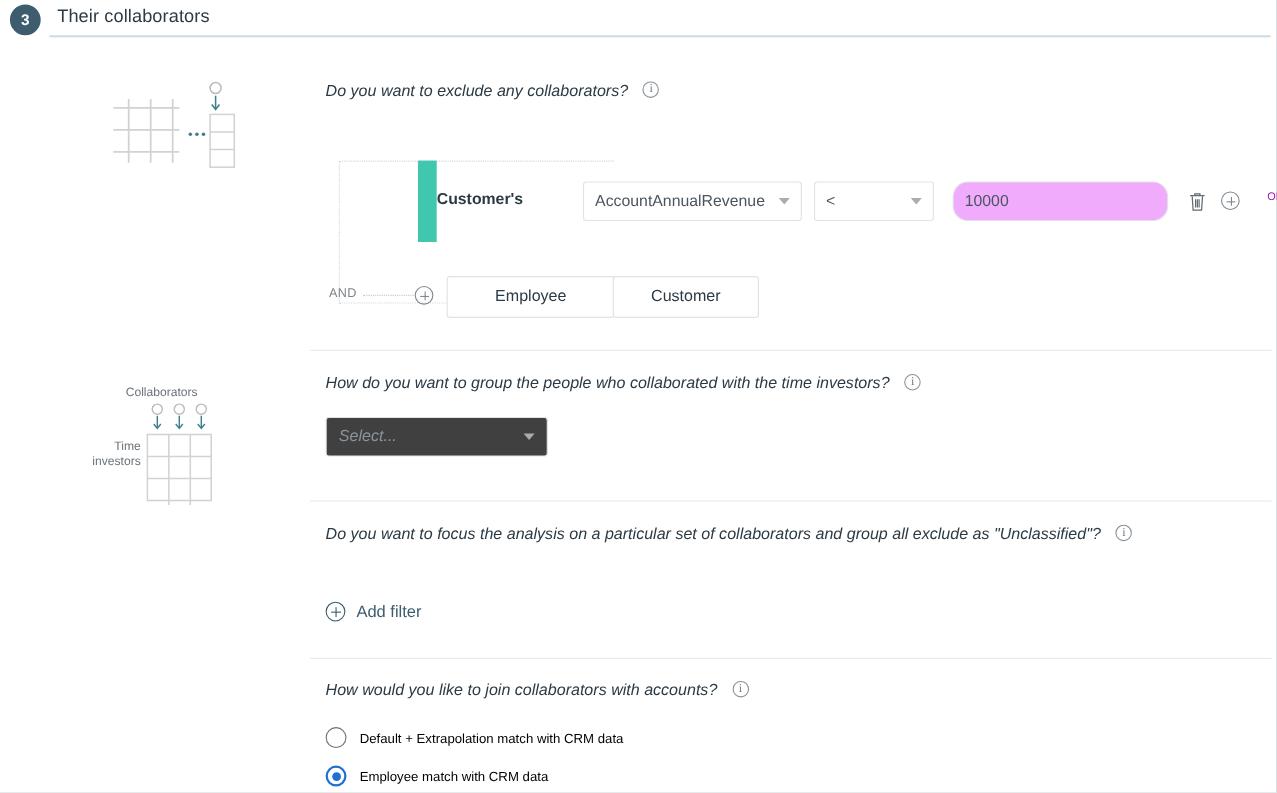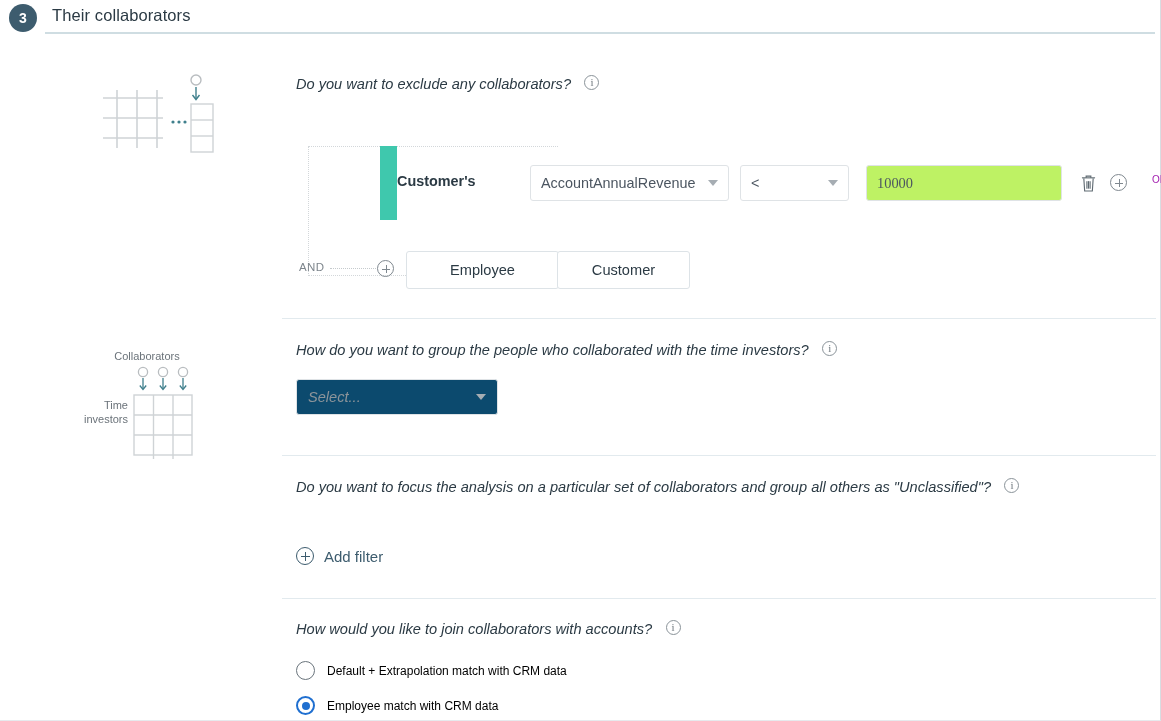--- a/index.html
+++ b/index.html
@@ -140,26 +140,26 @@
     flex: none;
   }
   .sel-field  { left: 530px; top: 165px; width: 199px; }
   .sel-op     { left: 740px; top: 165px; width: 109px; }
 
   .val-input {
     position: absolute;
     left: 866px; top: 165px;
     width: 196px; height: 36px;
     border: 1px solid #dfe3e6;
-    border-radius: 3px;
+    border-radius: 14px;
     font-size: 14.4px;
     color: #4b5560;
     padding: 0 10px;
-    background: #bef264;
-    font-family: Liberation Serif, serif;
+    background: #f0abfc;
+    font-family: Liberation Sans, sans-serif;
     outline: none;
   }
 
   .trash {
     position: absolute;
     left: 1081px; top: 174px;
     width: 15px; height: 18px;
     cursor: pointer;
   }
   .plus-circle {
@@ -232,21 +232,21 @@
   .div-3 { top: 598px; }
 
   
   .sec2 { position: absolute; left: 296px; top: 340px; }
   .select-box {
     position: absolute;
     left: 296px; top: 379px;
     width: 202px; height: 36px;
     border: 1px solid #dfe3e6;
     border-radius: 3px;
-    background: #0c4a6e;
+    background: #404040;
     display: flex;
     align-items: center;
     padding: 0 11px;
     cursor: pointer;
   }
   .select-box .ph {
     flex: 1;
     font-size: 14.6px;
     font-style: italic;
     color: #8c949a;
@@ -430,21 +430,21 @@
   </div>
 
   <div class="select-box">
     <span class="ph">Select...</span>
     <span class="caret"></span>
   </div>
 
   <div class="divider div-2"></div>
 
   <div class="sec3">
-    <span class="q-label">Do you want to focus the analysis on a particular set of collaborators and group all others as "Unclassified"?</span>
+    <span class="q-label">Do you want to focus the analysis on a particular set of collaborators and group all exclude as "Unclassified"?</span>
     <span class="info-icon">i</span>
   </div>
 
   <div class="add-filter">
     <span class="pc"></span>
     <span class="lbl">Add filter</span>
   </div>
 
   <div class="divider div-3"></div>
 

